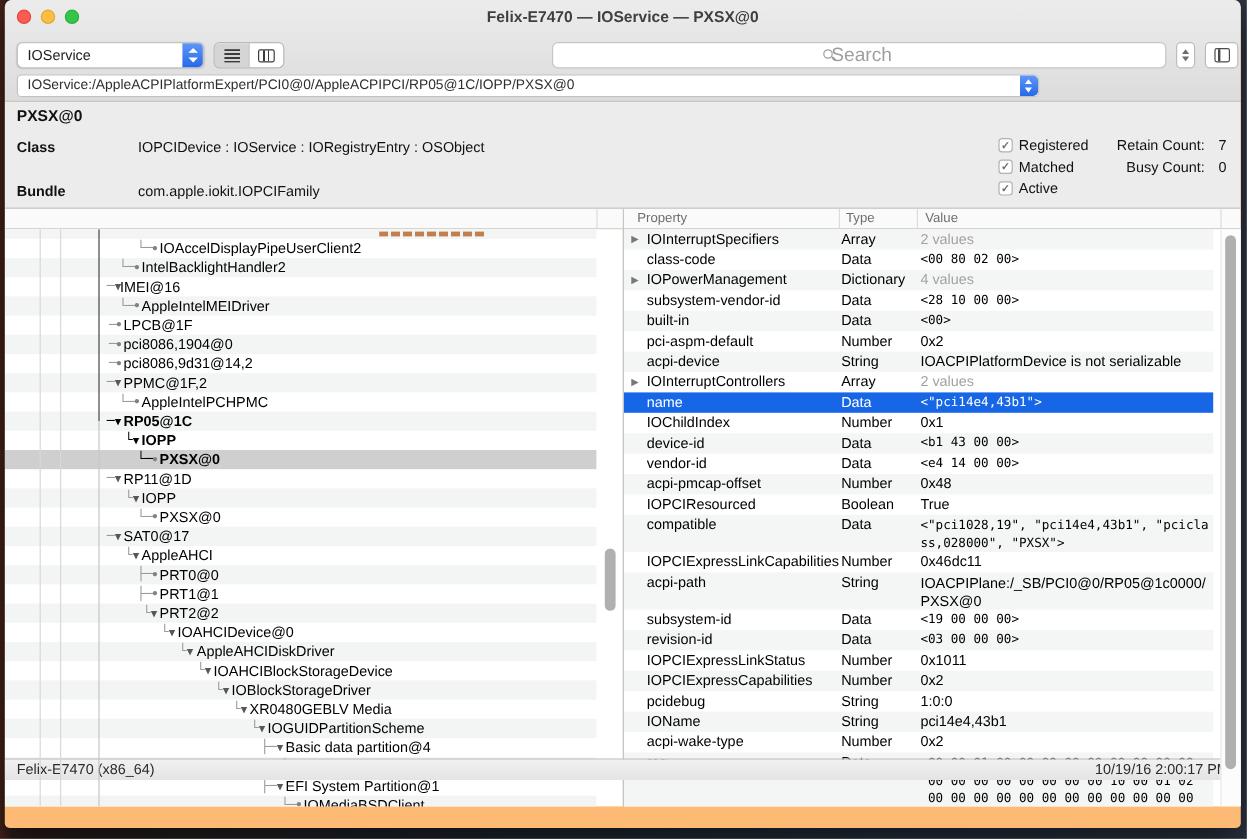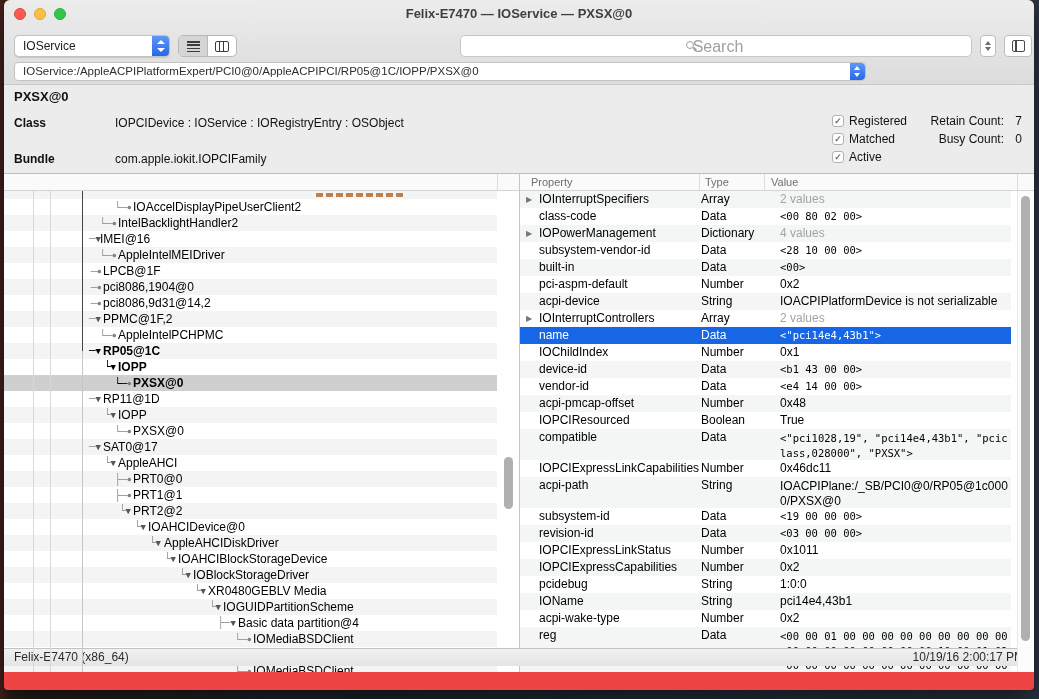--- a/index.html
+++ b/index.html
@@ -3,21 +3,21 @@
 <meta charset="utf-8">
 <style>
   html,body{margin:0;padding:0;}
   body{
     width:1039px;height:699px;position:relative;overflow:hidden;
     font-family:"Liberation Sans",sans-serif;
     background:linear-gradient(90deg,#46221a 0%,#2a1d18 1%,#1e242b 30%,#243040 70%,#2c3342 100%);
   }
   #window{
     position:absolute;left:4px;top:0;width:1030px;height:690px;
-    border-radius:6px 6px 4px 4px;overflow:hidden;background:#ef4444;
+    border-radius:6px 6px 4px 4px;overflow:hidden;background:#fdba74;
     box-shadow:0 12px 30px rgba(0,0,0,.55);
   }
   
   #chrome{position:absolute;left:0;top:0;width:100%;height:84px;
     background:linear-gradient(#ececec,#dcdcdc);border-bottom:1px solid #c9c9c9;}
   #titlebar{position:absolute;left:0;top:0;width:100%;height:27px;}
   .tl{position:absolute;top:8px;width:12px;height:12px;border-radius:50%;}
   #tl-close{left:10px;background:#fc5a52;border:1px solid #e1483f;box-sizing:border-box;}
   #tl-min{left:30px;background:#fdbe41;border:1px solid #e0a935;box-sizing:border-box;}
   #tl-zoom{left:50px;background:#35c649;border:1px solid #2dad3f;box-sizing:border-box;}
@@ -99,28 +99,28 @@
   .vscroll{position:absolute;border-radius:4.5px;background:#b0b0b0;z-index:8;}
   #treescroll{left:500px;top:266px;width:9px;height:52px;}
   #tablescroll-track{position:absolute;left:497px;top:0;bottom:0;width:17px;background:#fcfcfc;border-left:1px solid #e8e8e8;z-index:7;}
   #tablescroll{left:501px;top:5px;width:9px;height:445px;}
   
   .prow{display:flex;align-items:flex-start;min-height:17px;line-height:17px;padding-left:6px;width:491px;box-sizing:border-box;font-size:12px;color:#000;}
   .prow.alt{background:#f4f5f5;}
   .parrow{width:13px;flex:none;font-size:8px;color:#777;}
   .pname{width:162px;flex:none;overflow:hidden;white-space:nowrap;}
   .ptype{width:66px;flex:none;}
-  .pval{flex:1;overflow:hidden;white-space:nowrap;margin-left:13px;}
+  .pval{flex:1;overflow:hidden;white-space:nowrap;}
   .pval.mono{font-family:"DejaVu Sans Mono",monospace;font-size:10.5px;}
   .pval.muted{color:#a3a3a3;}
   .pval.wrap{white-space:pre-wrap;word-break:break-all;line-height:14.5px;padding-top:2px;}
   .prow.psel{background:#1766e6;color:#fff;}
   .prow.psel .parrow{color:#fff;}
   
-  #statusbar{position:absolute;left:0;top:648px;width:100%;height:18px;background:linear-gradient(#f1f1f1,#e4e4e4);
+  #statusbar{position:absolute;left:0;top:632px;width:100%;height:18px;background:linear-gradient(#f1f1f1,#e4e4e4);
     border-top:1px solid #c3c3c3;box-sizing:border-box;}
   #status-left{position:absolute;left:10px;top:1px;font-size:12px;color:#2b2b2b;}
   #status-right{position:absolute;right:10px;top:1px;font-size:12px;color:#2b2b2b;}
 </style>
 </head>
 <body>
 
 <div id="window">
 
   <div id="chrome">

